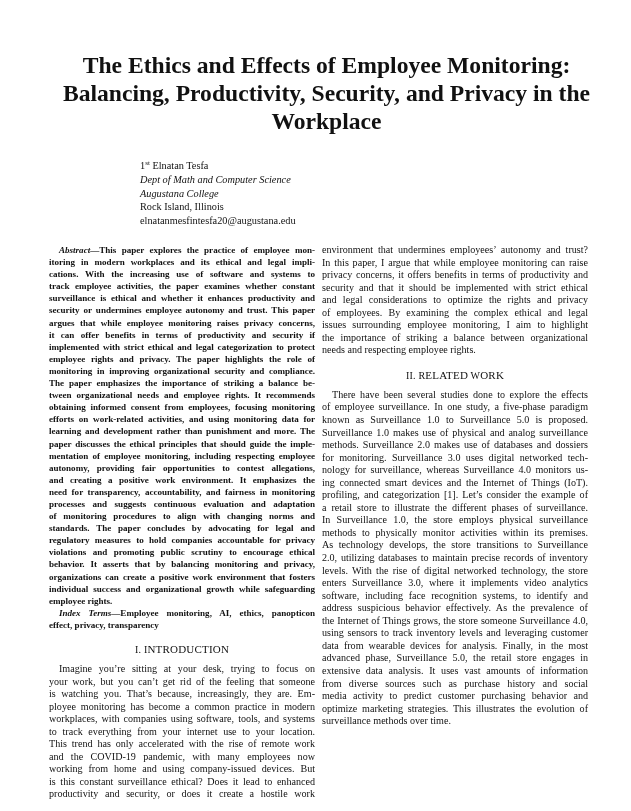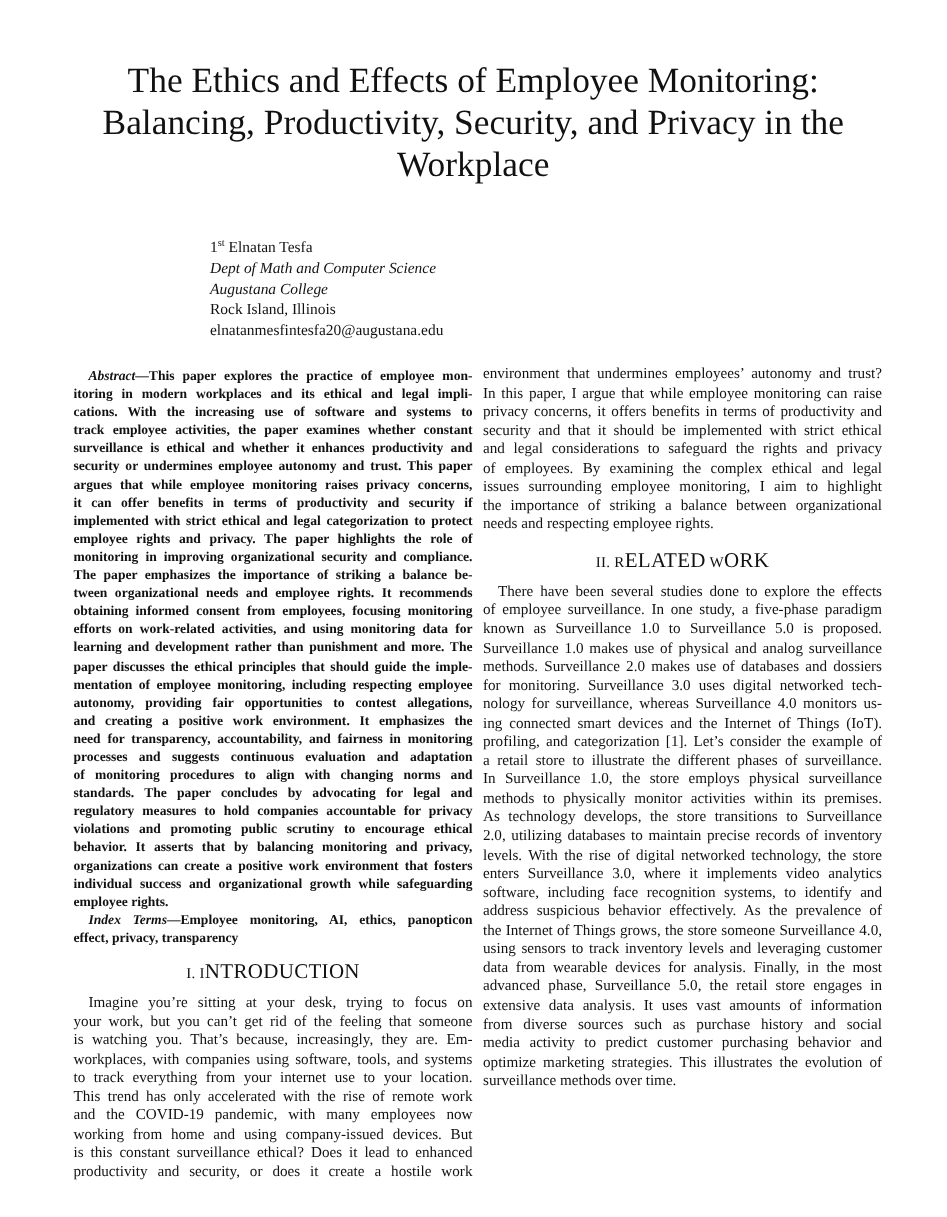--- a/index.html
+++ b/index.html
@@ -26,30 +26,30 @@
     .col.right { left: 322px; }
     .line { display: block; white-space: nowrap; text-align: justify; text-align-last: justify; height: 12.55px; }
     .line.last { text-align-last: left; }
     .abstract .line { font-weight: bold; font-size: 9.05px; line-height: 12.1px; height: 12.1px; }
     .abstract .it { font-style: italic; }
     .ind { padding-left: 10px; }
     .heading {
       display: block; text-align: center; font-size: 10px; letter-spacing: 0.2px;
       height: 14px; line-height: 14px;
     }
-    .heading .sc { font-size: 14px; font-family: Liberation Serif, serif; }
+    .heading .sc { font-size: 11px; font-family: Liberation Serif, serif; }
     .gap-sm { display: block; height: 7px; }
     .gap-md { display: block; height: 11px; }
   </style>
 </head>
 <body>
 
 <div class="page">
 
-  <h1 class="title" style="margin:0;font-weight:normal;">
+  <h1 class="title" style="margin:11px;font-weight:bold;">
     <span class="tline">The Ethics and Effects of Employee Monitoring:</span>
     <span class="tline">Balancing, Productivity, Security, and Privacy in the</span>
     <span class="tline">Workplace</span>
   </h1>
 
   <div class="author">
     <div>
       <span>1</span><sup>st</sup>
       <span>Elnatan Tesfa</span>
     </div>
@@ -96,37 +96,38 @@
     </div>
 
     <span class="gap-md"></span>
     <span class="heading"><span>I.</span> <span>I</span><span class="sc">NTRODUCTION</span></span>
     <span class="gap-sm"></span>
 
     <div>
       <span class="line ind">Imagine you’re sitting at your desk, trying to focus on</span>
       <span class="line">your work, but you can’t get rid of the feeling that someone</span>
       <span class="line">is watching you. That’s because, increasingly, they are. Em-</span>
+      <span class="line">ployee monitoring has become a common practice in modern</span>
       <span class="line">workplaces, with companies using software, tools, and systems</span>
       <span class="line">to track everything from your internet use to your location.</span>
       <span class="line">This trend has only accelerated with the rise of remote work</span>
       <span class="line">and the COVID-19 pandemic, with many employees now</span>
       <span class="line">working from home and using company-issued devices. But</span>
       <span class="line">is this constant surveillance ethical? Does it lead to enhanced</span>
       <span class="line">productivity and security, or does it create a hostile work</span>
     </div>
   </div>
 
   <div class="col right">
     <div>
       <span class="line">environment that undermines employees’ autonomy and trust?</span>
       <span class="line">In this paper, I argue that while employee monitoring can raise</span>
       <span class="line">privacy concerns, it offers benefits in terms of productivity and</span>
       <span class="line">security and that it should be implemented with strict ethical</span>
-      <span class="line">and legal considerations to safeguard the rights and privacy</span>
+      <span class="line">and legal considerations to optimize the rights and privacy</span>
       <span class="line">of employees. By examining the complex ethical and legal</span>
       <span class="line">issues surrounding employee monitoring, I aim to highlight</span>
       <span class="line">the importance of striking a balance between organizational</span>
       <span class="line last">needs and respecting employee rights.</span>
     </div>
 
     <span class="gap-md"></span>
     <span class="heading"><span>II.</span> <span>R</span><span class="sc">ELATED</span> <span>W</span><span class="sc">ORK</span></span>
     <span class="gap-sm"></span>
 

